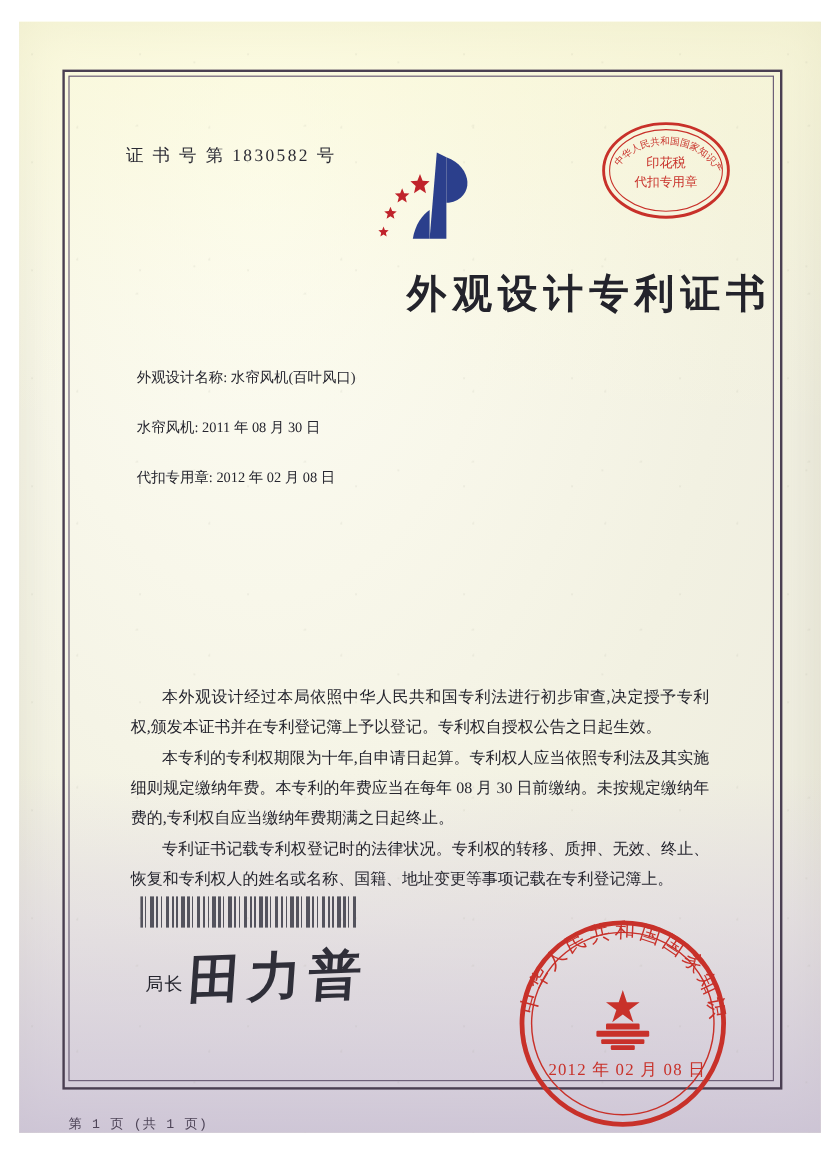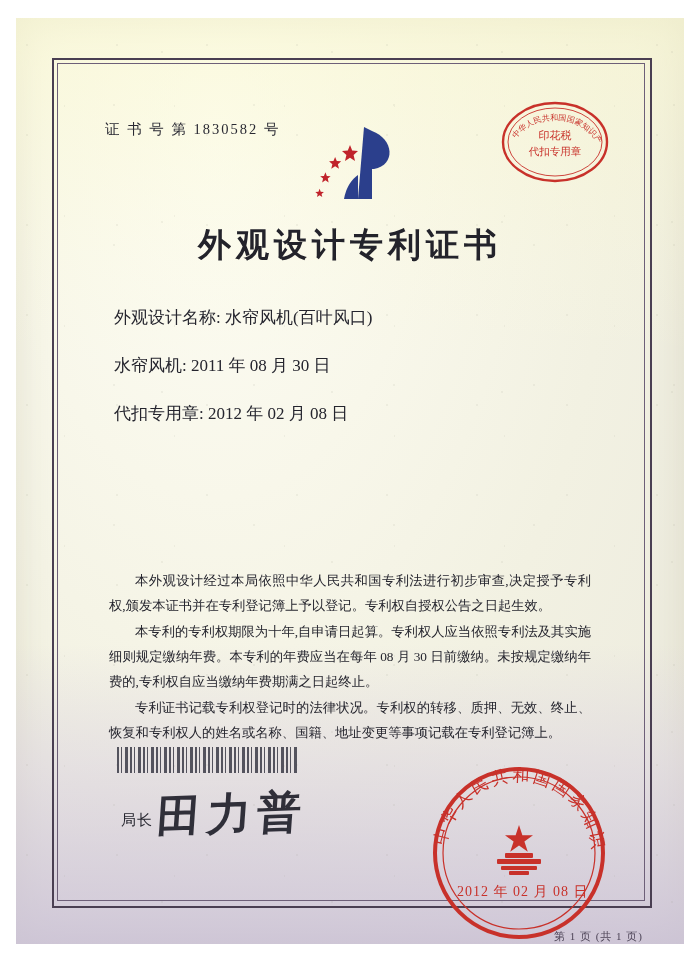--- a/index.html
+++ b/index.html
@@ -103,37 +103,37 @@
     width: 112px;
     height: 86px;
   }
 
   
   .main-title {
     position: absolute;
     left: 0;
     right: 0;
     top: 160px;
-    text-align: center;
+    text-align: right;
     font-size: 33px;
     font-weight: bold;
     letter-spacing: 5px;
     color: #23232b;
     font-family: Liberation Sans, sans-serif;
   }
 
   
   .fields {
     position: absolute;
     left: 57px;
     top: 243px;
     width: 470px;
   }
   .field-row {
-    font-size: 17px;
+    font-size: 12px;
     color: #25252e;
     margin-bottom: 25px;
     white-space: nowrap;
   }
   .field-label {
     display: inline-block;
     color: #25252e;
   }
   .field-value {
     display: inline-block;
@@ -214,24 +214,25 @@
     letter-spacing: 1px;
     font-family: "Liberation Serif", serif;
   }
 
   
   .footer {
     position: absolute;
     left: 0;
     right: 0;
     top: 866px;
-    text-align: right;
+    text-align: left;
     font-size: 11px;
     color: #4e4558;
     letter-spacing: 1px;
+    font-family: Liberation Mono, monospace;
   }
 
   
   .speckle {
     position: absolute;
     inset: 0;
     pointer-events: none;
     opacity: 0.10;
     background-image:
       radial-gradient(circle at 12% 30%, #998 0 1px, transparent 1px),

